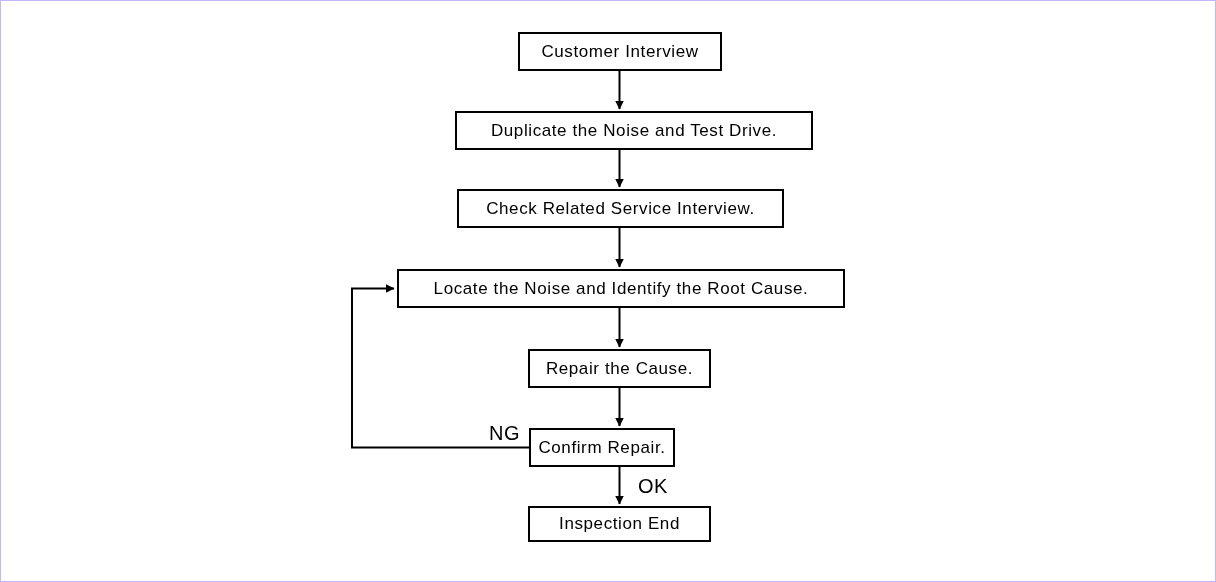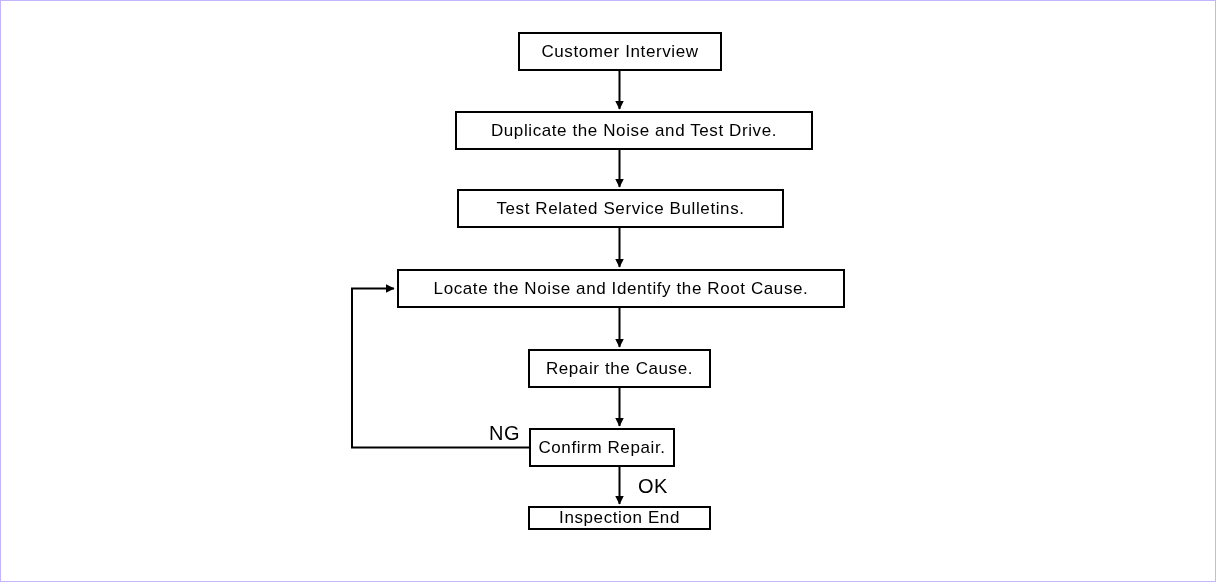--- a/index.html
+++ b/index.html
@@ -77,36 +77,36 @@
 
   <div class="node-box" style="left:517px; top:31px; width:204px; height:39px;">
     <span>Customer Interview</span>
   </div>
 
   <div class="node-box" style="left:454px; top:110px; width:358px; height:39px;">
     <span>Duplicate the Noise and Test Drive.</span>
   </div>
 
   <div class="node-box" style="left:456px; top:188px; width:327px; height:39px;">
-    <span>Test Related Service Bulletins.</span>
+    <span>Check Related Service Interview.</span>
   </div>
 
   <div class="node-box" style="left:396px; top:268px; width:448px; height:39px;">
     <span>Locate the Noise and Identify the Root Cause.</span>
   </div>
 
   <div class="node-box" style="left:527px; top:348px; width:183px; height:39px;">
     <span>Repair the Cause.</span>
   </div>
 
   <div class="node-box" style="left:528px; top:427px; width:146px; height:39px;">
     <span>Confirm Repair.</span>
   </div>
 
-  <div class="node-box" style="left:527px; top:505px; width:183px; height:24px;">
+  <div class="node-box" style="left:527px; top:505px; width:183px; height:36px;">
     <span>Inspection End</span>
   </div>
 
   <div class="edge-label" style="left:488px; top:421px;">NG</div>
 
   <div class="edge-label" style="left:637px; top:474px;">OK</div>
 
 </div>
 
 </body></html>

